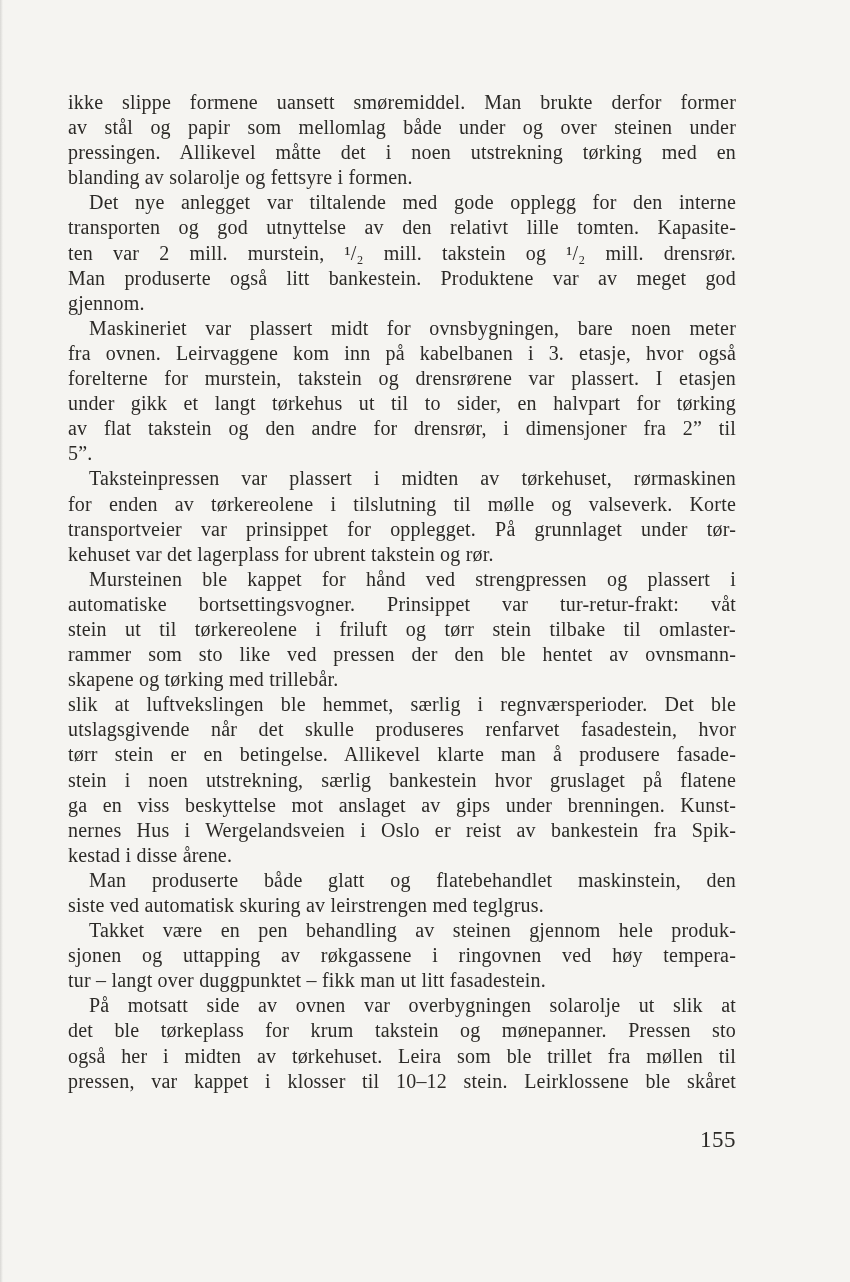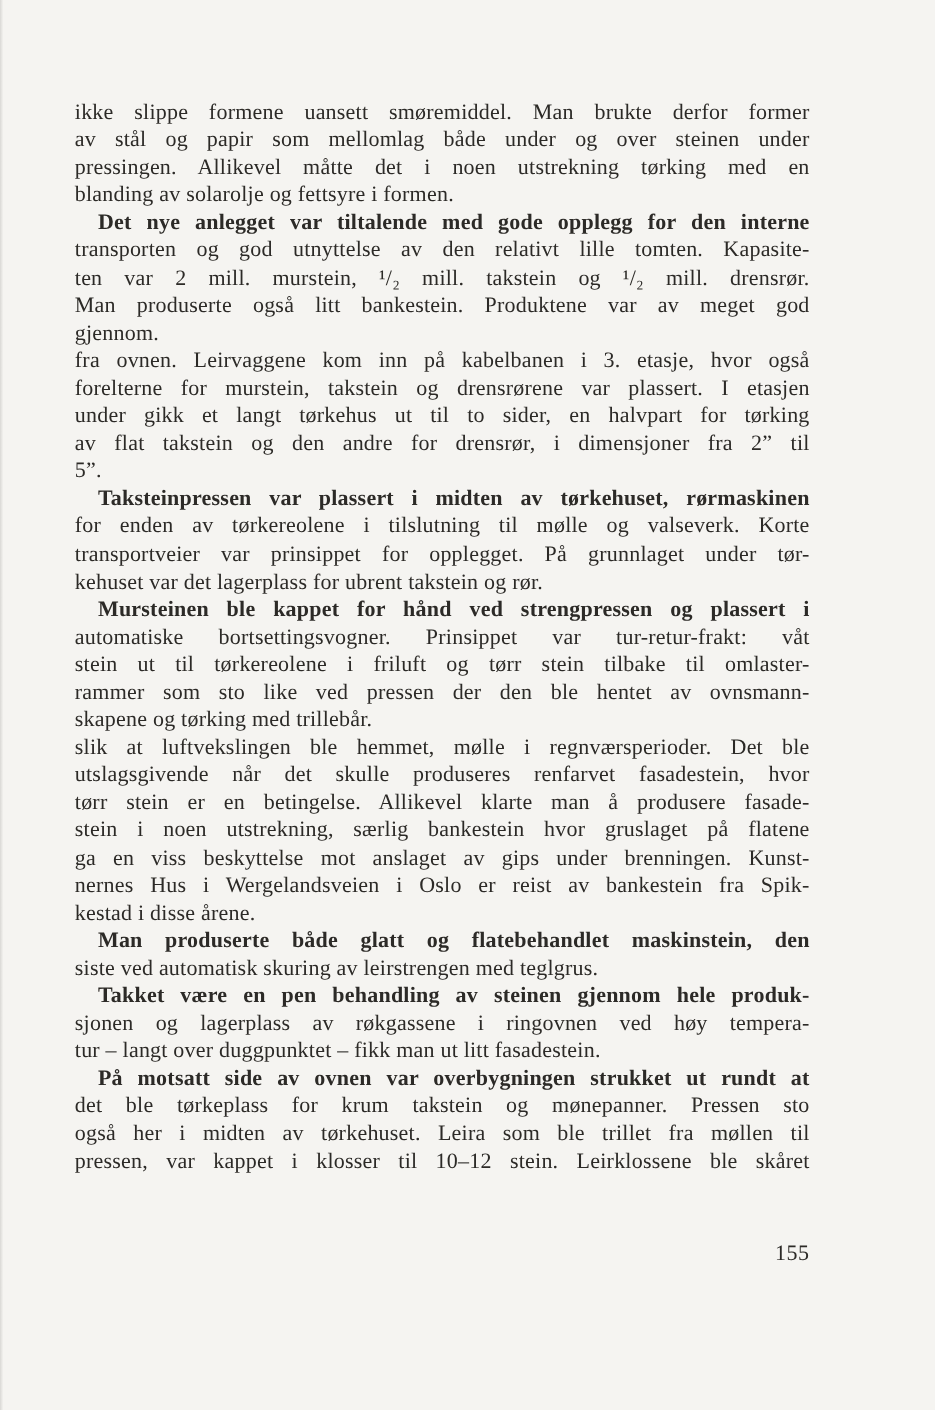--- a/index.html
+++ b/index.html
@@ -33,74 +33,74 @@
   .line {
     text-align: justify;
     text-align-last: justify;
     white-space: normal;
   }
   .line.lastline {
     text-align-last: left;
   }
   .line.indent {
     text-indent: 21px;
-    font-weight: bold;
   }
   .page-number {
     position: absolute;
     left: 68px;
     top: 1127px;
     width: 668px;
     text-align: right;
     color: #2c2a27;
-    font-size: 20px;
+    font-size: 23px;
     line-height: 25px;
     letter-spacing: 0.5px;
   }
 </style>
 </head>
 <body>
 
 <div class="scan-edge"></div>
 
 <div class="page-text" id="text-container">
     <div class="line">ikke slippe formene uansett smøremiddel. Man brukte derfor former</div>
     <div class="line">av stål og papir som mellomlag både under og over steinen under</div>
     <div class="line">pressingen. Allikevel måtte det i noen utstrekning tørking med en</div>
     <div class="line lastline">blanding av solarolje og fettsyre i formen.</div>
     <div class="line indent">Det nye anlegget var tiltalende med gode opplegg for den interne</div>
     <div class="line">transporten og god utnyttelse av den relativt lille tomten. Kapasite-</div>
     <div class="line">ten var 2 mill. murstein, ¹/₂ mill. takstein og ¹/₂ mill. drensrør.</div>
     <div class="line">Man produserte også litt bankestein. Produktene var av meget god</div>
     <div class="line lastline">gjennom.</div>
+    <div class="line indent">Maskineriet var plassert midt for ovnsbygningen, bare noen meter</div>
     <div class="line">fra ovnen. Leirvaggene kom inn på kabelbanen i 3. etasje, hvor også</div>
     <div class="line">forelterne for murstein, takstein og drensrørene var plassert. I etasjen</div>
     <div class="line">under gikk et langt tørkehus ut til to sider, en halvpart for tørking</div>
     <div class="line">av flat takstein og den andre for drensrør, i dimensjoner fra 2” til</div>
     <div class="line lastline">5”.</div>
     <div class="line indent">Taksteinpressen var plassert i midten av tørkehuset, rørmaskinen</div>
     <div class="line">for enden av tørkereolene i tilslutning til mølle og valseverk. Korte</div>
     <div class="line">transportveier var prinsippet for opplegget. På grunnlaget under tør-</div>
     <div class="line lastline">kehuset var det lagerplass for ubrent takstein og rør.</div>
     <div class="line indent">Mursteinen ble kappet for hånd ved strengpressen og plassert i</div>
     <div class="line">automatiske bortsettingsvogner. Prinsippet var tur-retur-frakt: våt</div>
     <div class="line">stein ut til tørkereolene i friluft og tørr stein tilbake til omlaster-</div>
     <div class="line">rammer som sto like ved pressen der den ble hentet av ovnsmann-</div>
     <div class="line lastline">skapene og tørking med trillebår.</div>
-    <div class="line">slik at luftvekslingen ble hemmet, mølle i regnværsperioder. Det ble</div>
+    <div class="line">slik at luftvekslingen ble hemmet, særlig i regnværsperioder. Det ble</div>
     <div class="line">utslagsgivende når det skulle produseres renfarvet fasadestein, hvor</div>
     <div class="line">tørr stein er en betingelse. Allikevel klarte man å produsere fasade-</div>
     <div class="line">stein i noen utstrekning, særlig bankestein hvor gruslaget på flatene</div>
     <div class="line">ga en viss beskyttelse mot anslaget av gips under brenningen. Kunst-</div>
     <div class="line">nernes Hus i Wergelandsveien i Oslo er reist av bankestein fra Spik-</div>
     <div class="line lastline">kestad i disse årene.</div>
     <div class="line indent">Man produserte både glatt og flatebehandlet maskinstein, den</div>
     <div class="line lastline">siste ved automatisk skuring av leirstrengen med teglgrus.</div>
     <div class="line indent">Takket være en pen behandling av steinen gjennom hele produk-</div>
-    <div class="line">sjonen og lagerplass av røkgassene i ringovnen ved høy tempera-</div>
+    <div class="line">sjonen og uttapping av røkgassene i ringovnen ved høy tempera-</div>
     <div class="line lastline">tur – langt over duggpunktet – fikk man ut litt fasadestein.</div>
-    <div class="line indent">På motsatt side av ovnen var overbygningen strukket ut rundt at</div>
+    <div class="line indent">På motsatt side av ovnen var overbygningen solarolje ut slik at</div>
     <div class="line">det ble tørkeplass for krum takstein og mønepanner. Pressen sto</div>
     <div class="line">også her i midten av tørkehuset. Leira som ble trillet fra møllen til</div>
     <div class="line">pressen, var kappet i klosser til 10–12 stein. Leirklossene ble skåret</div>
   </div>
 
 <div class="page-number">155</div>
 
 </body></html>

